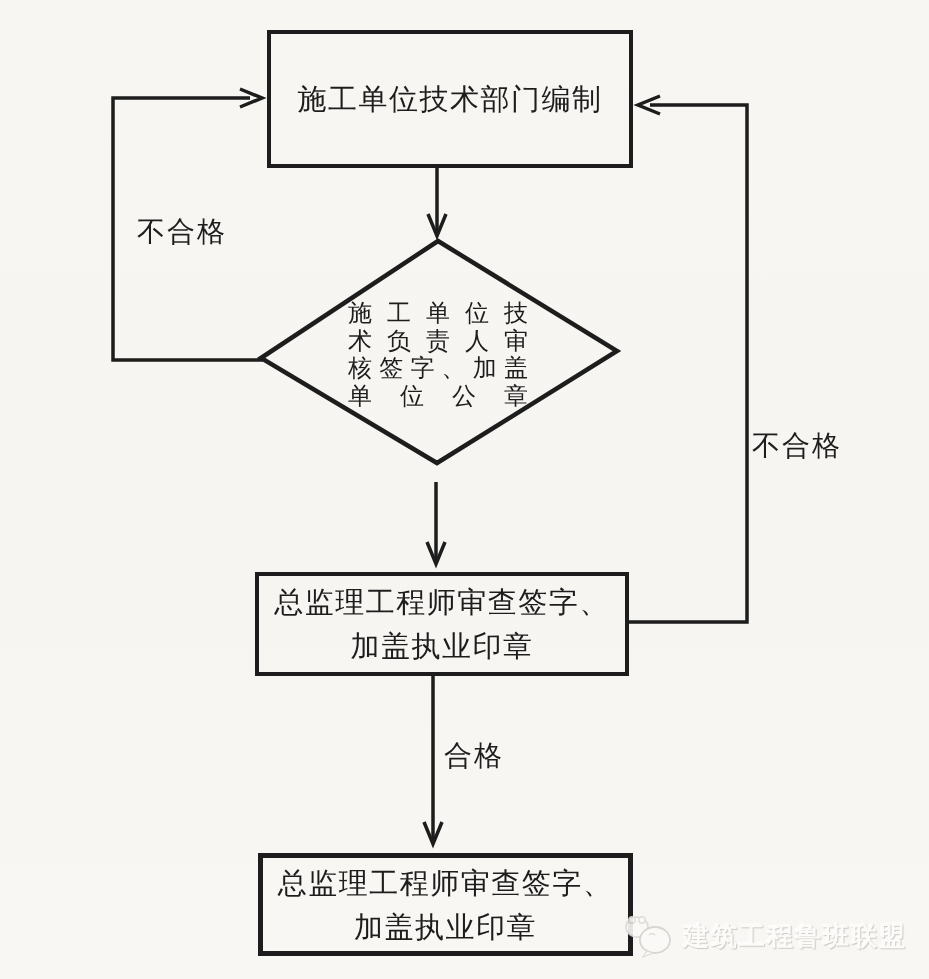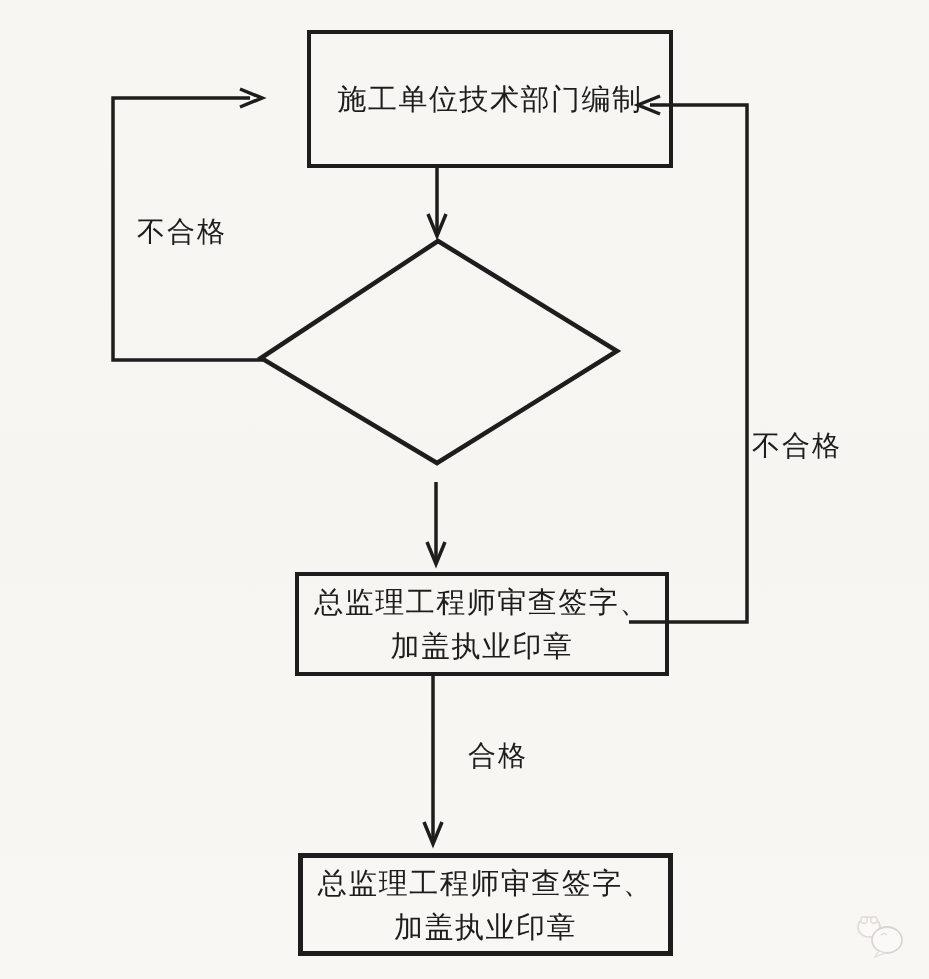--- a/index.html
+++ b/index.html
@@ -25,21 +25,20 @@
   .node {
     position: absolute;
     border: 4px solid #1d1d1d;
     background: transparent;
     display: flex;
     flex-direction: column;
     align-items: center;
     justify-content: center;
     text-align: left;
     box-sizing: border-box;
-    margin-left: 40px;
   }
   .node .box-line {
     font-size: 29px;
     letter-spacing: 1.5px;
     line-height: 44px;
     white-space: nowrap;
   }
   .top-box    { left: 267px; top: 30px;  width: 366px; height: 138px; }
   .middle-box { left: 255px; top: 572px; width: 374px; height: 104px; }
   .bottom-box { left: 258px; top: 853px; width: 375px; height: 103px; border-width: 5px; }
@@ -59,21 +58,21 @@
   }
   .edge-label {
     position: absolute;
     font-size: 28px;
     letter-spacing: 2px;
     white-space: nowrap;
     font-family: Liberation Serif, serif;
   }
   .label-left-fail  { left: 137px; top: 213px; }
   .label-right-fail { left: 752px; top: 427px; }
-  .label-pass       { left: 468px; top: 737px; }
+  .label-pass       { left: 444px; top: 737px; }
 
   .watermark {
     position: absolute;
     right: 22px;
     bottom: 20px;
     display: flex;
     align-items: center;
     gap: 8px;
     user-select: none;
   }
@@ -109,20 +108,26 @@
     <path d="M240,89 L262,98 L240,107" fill="none" stroke="#1d1d1d" stroke-width="3.5"></path>
 
     <polyline points="629,622 747,622 747,105 650,105" fill="none" stroke="#1d1d1d" stroke-width="3.5"></polyline>
     <path d="M660,96 L638,105 L660,114" fill="none" stroke="#1d1d1d" stroke-width="3.5"></path>
   </svg>
 
   <div class="node top-box">
     <span class="box-line">施工单位技术部门编制</span>
   </div>
 
+  <div class="diamond-text">
+    <div class="dline">施工单位技</div>
+    <div class="dline">术负责人审</div>
+    <div class="dline">核签字、加盖</div>
+    <div class="dline">单位公章</div>
+  </div>
 
   <div class="node middle-box">
     <span class="box-line">总监理工程师审查签字、</span>
     <span class="box-line">加盖执业印章</span>
   </div>
 
   <div class="node bottom-box">
     <span class="box-line">总监理工程师审查签字、</span>
     <span class="box-line">加盖执业印章</span>
   </div>
@@ -133,15 +138,16 @@
 
   <div class="watermark">
     <svg width="52" height="46" viewBox="0 0 52 46">
       <ellipse cx="14" cy="14" rx="11" ry="10" fill="#fbfaf8" stroke="#ddd9d3" stroke-width="1.6"></ellipse>
       <circle cx="9" cy="7" r="3.2" fill="#fbfaf8" stroke="#ddd9d3" stroke-width="1.4"></circle>
       <circle cx="19" cy="7" r="3.2" fill="#fbfaf8" stroke="#ddd9d3" stroke-width="1.4"></circle>
       <ellipse cx="32" cy="27" rx="15" ry="13" fill="#fbfaf8" stroke="#d6d2cc" stroke-width="1.8"></ellipse>
       <path d="M24 38 L20 44 L30 40 Z" fill="#fbfaf8" stroke="#ddd9d3" stroke-width="1.2"></path>
       <path d="M26 22 q3 -3 6 0" fill="none" stroke="#ddd9d3" stroke-width="1.4"></path>
     </svg>
+    <span class="wm-text">建筑工程鲁班联盟</span>
   </div>
 
 </div>
 
 </body></html>

